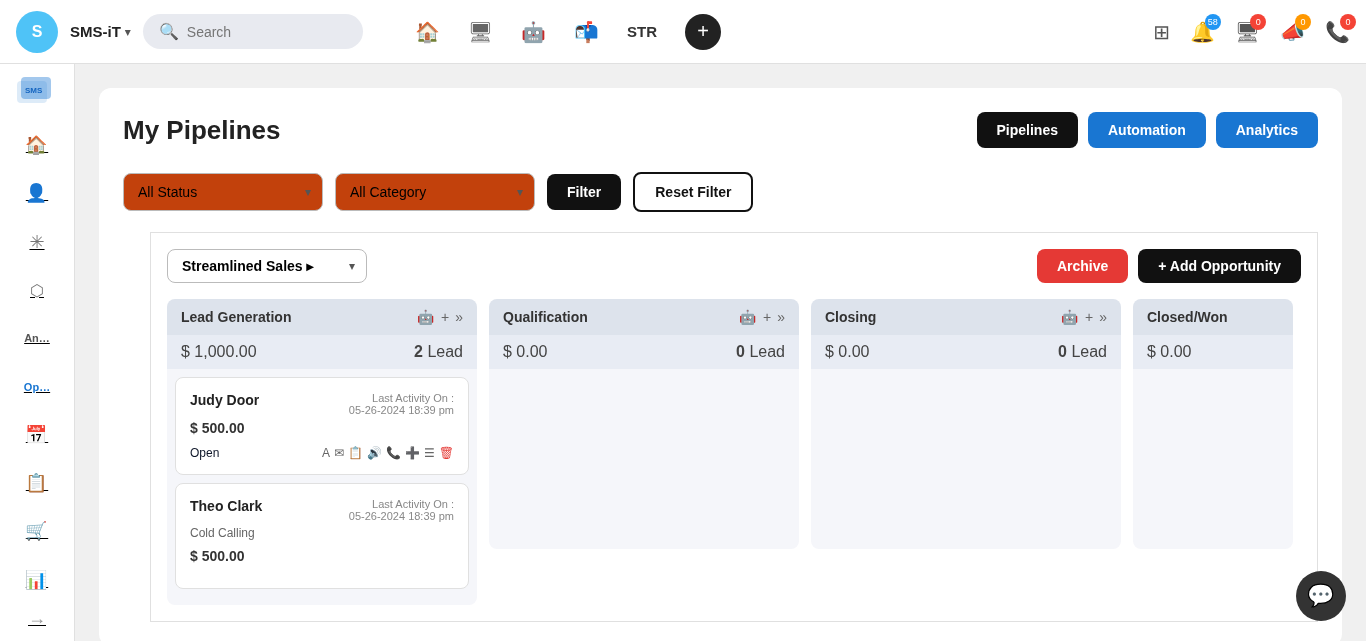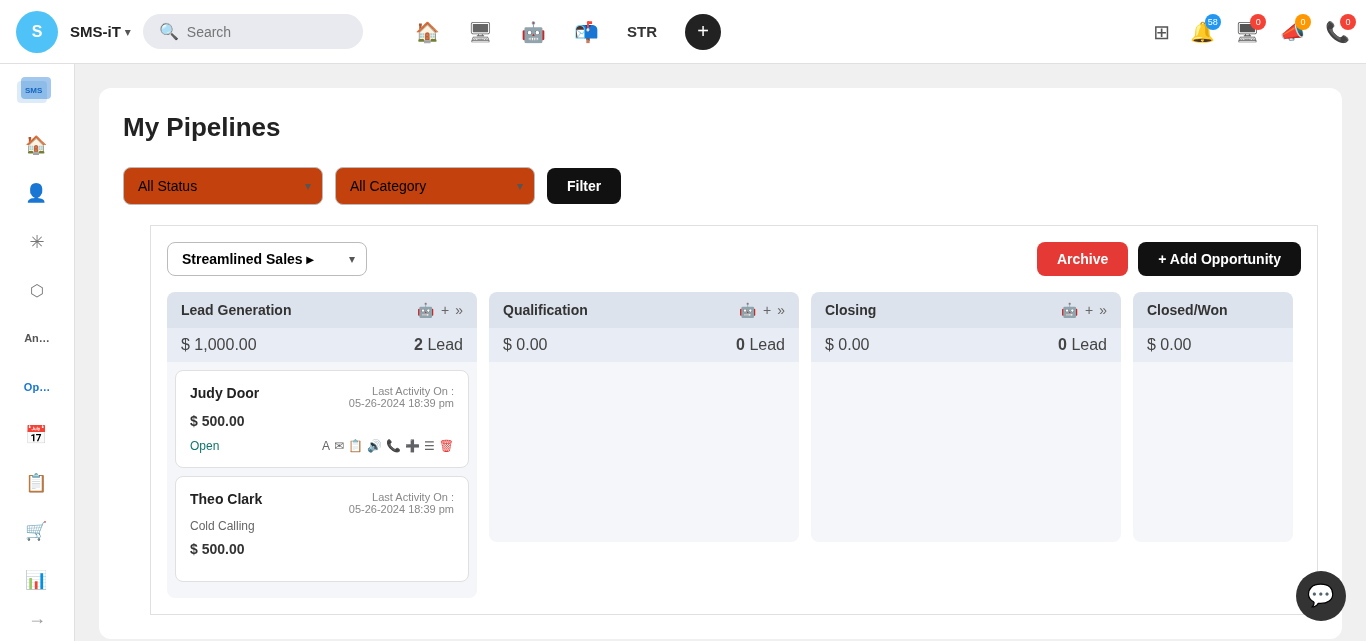--- a/index.html
+++ b/index.html
@@ -52,21 +52,21 @@
     }
     .badge-blue { background: #2196f3; }
     .badge-red { background: #f44336; }
     .badge-orange { background: #ff9800; }
 
     
     .left-sidebar {
       position: fixed; top: 64px; left: 0; bottom: 0; width: 75px;
       background: #fff; border-right: 1px solid #e0e0e0;
       display: flex; flex-direction: column; align-items: center;
-      padding: 12px 0; gap: 8px; z-index: 99;
+      padding: 12px 0; gap: 8px; z-index: 99; text-decoration: underline;
     }
     .sidebar-logo {
       width: 44px; height: 36px; margin-bottom: 8px;
       display: flex; align-items: center; justify-content: center;
     }
     .sidebar-item {
       width: 50px; height: 44px; border-radius: 8px;
       display: flex; flex-direction: column; align-items: center; justify-content: center;
       cursor: pointer; gap: 2px; color: #777;
     }
@@ -174,21 +174,21 @@
     .opp-card {
       background: #fff; border-radius: 8px; padding: 14px;
       margin-bottom: 8px; border: 1px solid #e0e0e0;
     }
     .card-top { display: flex; justify-content: space-between; margin-bottom: 4px; }
     .card-name { font-size: 14px; font-weight: 700; color: #222; }
     .card-activity { font-size: 11px; color: #888; text-align: right; }
     .card-sub { font-size: 12px; color: #666; margin-bottom: 8px; }
     .card-amount { font-size: 14px; font-weight: 600; color: #333; margin-bottom: 10px; }
     .card-bottom { display: flex; align-items: center; justify-content: space-between; }
-    .card-status { font-size: 12px; color: #0f766e; }
+    .card-status { font-size: 12px; color: #0f172a; }
     .card-icons { display: flex; gap: 4px; }
     .card-icon { font-size: 12px; color: #666; cursor: pointer; }
     .card-icon.red { color: #e53935; }
 
     
     .kanban-col-sm { min-width: 160px; flex-shrink: 0; }
 
     
     .chat-fab {
       position: fixed; bottom: 20px; right: 20px;
@@ -278,36 +278,42 @@
     <span class="sidebar-item-icon">📊</span>
   </div>
   <div class="sidebar-arrow">→</div>
 </aside>
 
 <main class="main-content">
   <div class="inner-card">
 
     <div class="page-header">
       <h1 class="page-title">My Pipelines</h1>
+      <div class="header-buttons">
+        <button class="btn-dark">Pipelines</button>
+        <button class="btn-blue">Automation</button>
+        <button class="btn-blue">Analytics</button>
+      </div>
     </div>
 
     <div class="filters-row">
       <div class="filter-select-wrap">
         <select>
           <option>All Status</option>
         </select>
         <span class="chevron">▾</span>
       </div>
       <div class="filter-select-wrap">
         <select>
           <option>All Category</option>
         </select>
         <span class="chevron">▾</span>
       </div>
       <button class="btn-filter">Filter</button>
+      <button class="btn-reset">Reset Filter</button>
     </div>
 
     <div class="pipeline-section">
       <div class="pipeline-header">
         <div class="pipeline-select-wrap">
           <select>
             <option>Streamlined Sales ▸</option>
           </select>
           <span class="chevron">▾</span>
         </div>

